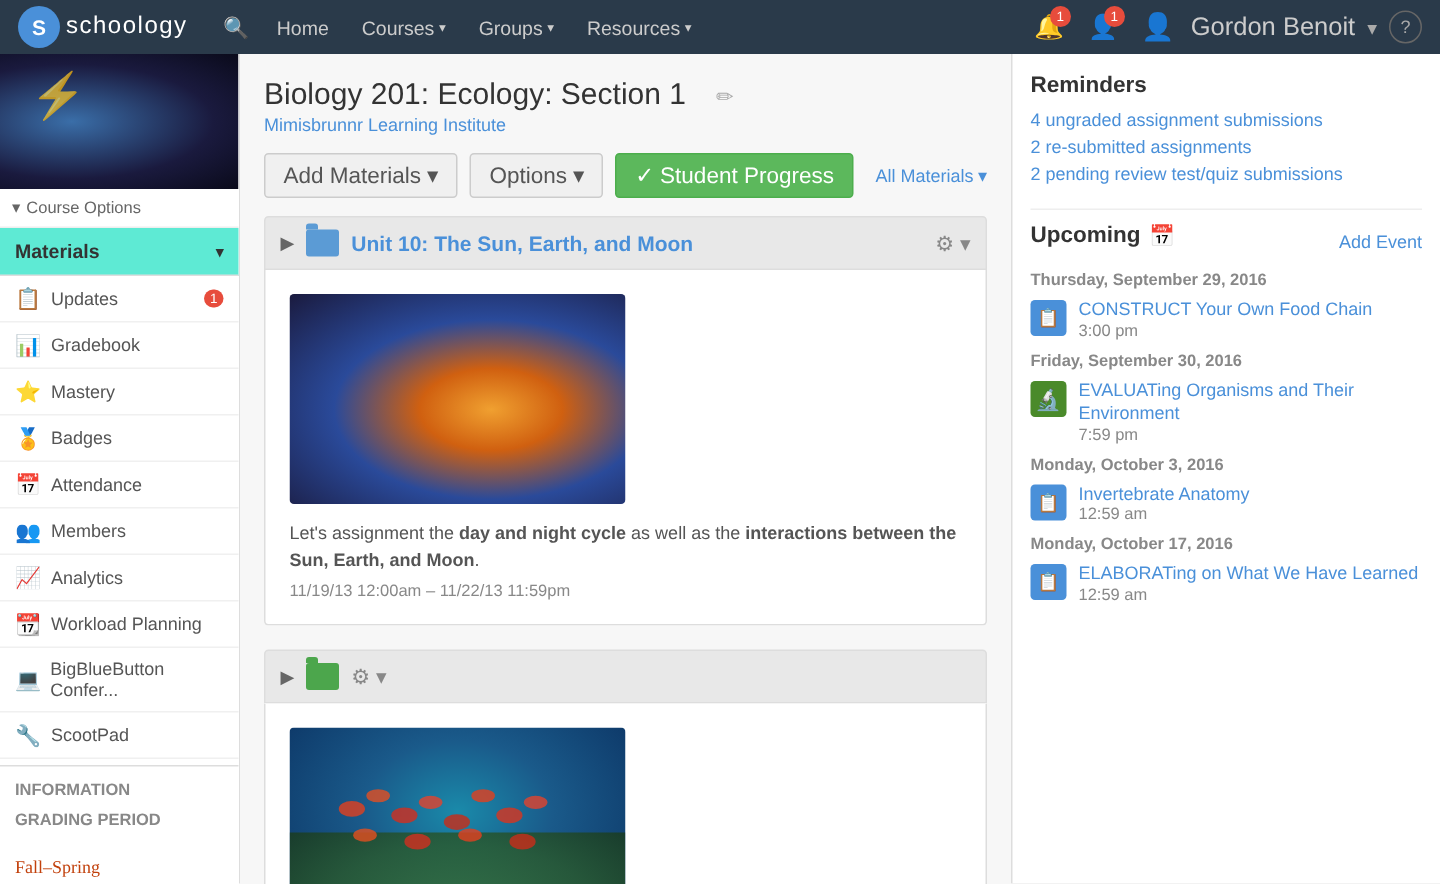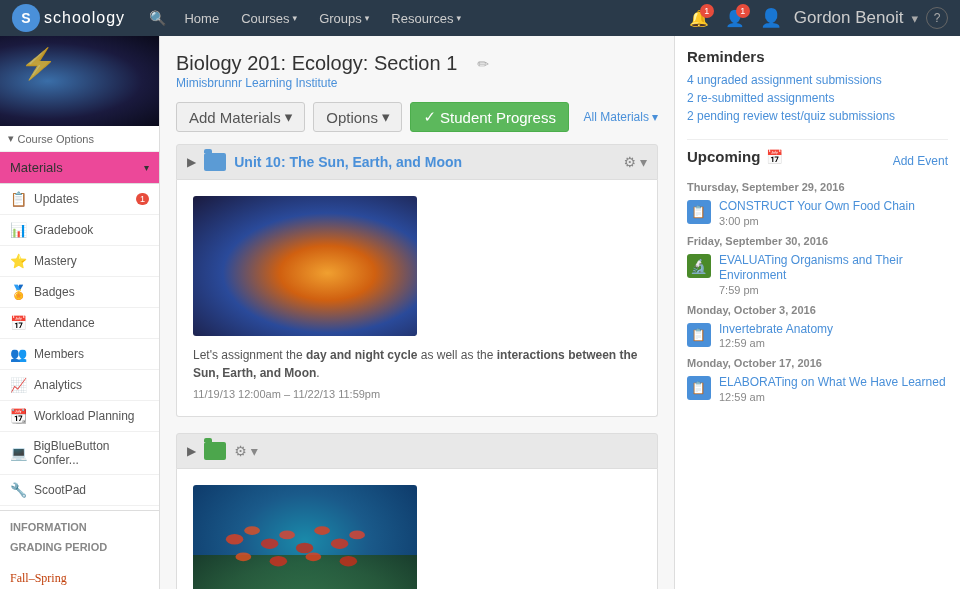--- a/index.html
+++ b/index.html
@@ -76,22 +76,22 @@
       background: radial-gradient(ellipse at 30% 50%, #3a6ea8 0%, #1a1a3e 60%, #0a0a1a 100%);
     }
     .lightning { position: absolute; top: 10px; left: 20px; color: white; font-size: 30px; opacity: 0.7; }
     .course-options-toggle {
       display: flex; align-items: center; padding: 6px 8px;
       font-size: 11px; color: #666; cursor: pointer; border-bottom: 1px solid #eee;
     }
     .course-options-toggle .chevron { margin-right: 4px; }
     .sidebar-section-header {
       display: flex; align-items: center; justify-content: space-between;
-      padding: 8px 10px; font-size: 13px; font-weight: normal; color: #333;
-      background: #ec4899; border-bottom: 1px solid #ddd;
+      padding: 8px 10px; font-size: 13px; font-weight: bold; color: #333;
+      background: #5eead4; border-bottom: 1px solid #ddd;
     }
     .sidebar-section-header .chevron { font-size: 10px; cursor: pointer; }
     .sidebar-item {
       display: flex; align-items: center; gap: 6px;
       padding: 7px 10px; font-size: 12px; color: #555;
       cursor: pointer; border-bottom: 1px solid #f0f0f0;
     }
     .sidebar-item .icon { font-size: 14px; width: 18px; text-align: center; color: #777; }
     .sidebar-item .badge-small {
       background: #e74c3c; color: white; font-size: 9px;

